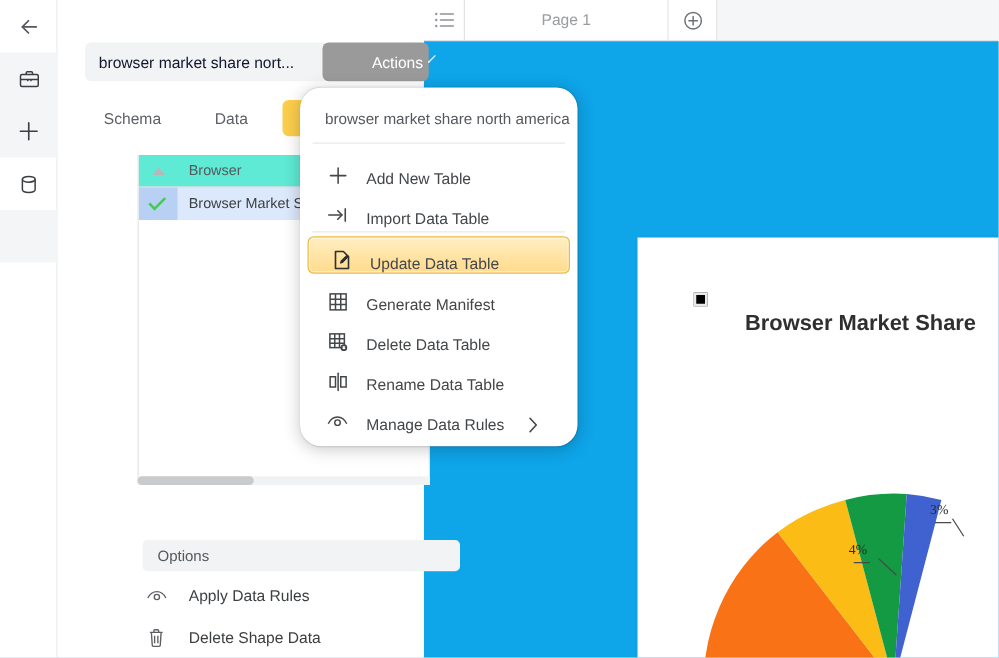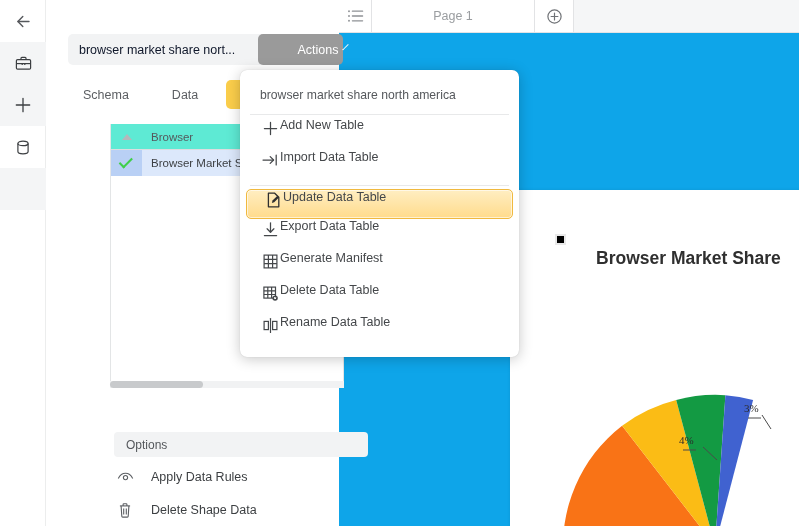--- a/index.html
+++ b/index.html
@@ -255,44 +255,45 @@
 
   
   #rightstrip {
     position: absolute; right: 0; top: 33px;
     width: 0px; height: 493px;
   }
 
   
   #menu {
     position: absolute; left: 240px; top: 70px;
-    width: 279px;
-    background: #ffffff;
-    border-radius: 7px;
+    width: 222px;
+    background: #ffffff;
+    border-radius: 17px;
     box-shadow: 0 2px 14px rgba(0,0,0,.22), 0 0 1px rgba(0,0,0,.18);
     z-index: 60;
     padding: 8px 0 10px 0;
   }
   #menuheader {
     height: 33px;
     display: flex; align-items: center;
     padding: 0 12px 0 20px;
     font-size: 12.2px;
     color: #55585c;
     white-space: nowrap;
     overflow: hidden;
   }
   .mdiv {
     height: 1px; background: #e8e9ea;
     margin: 3px 10px;
   }
   .mitem {
     height: 32px;
-    display: flex; align-items: flex-start;
+    display: flex; align-items: flex-end;
     padding-left: 14px;
+    gap: 13px;
     font-size: 12.5px;
     color: #44474a;
     cursor: pointer;
     position: relative;
     margin: 0 6px;
     border-radius: 5px;
   }
   .mitem .micon {
     width: 20px; height: 20px;
     display: flex; align-items: center; justify-content: center;
@@ -497,30 +498,20 @@
     <div class="mitem hl">
       <span class="micon">
         <svg width="17" height="18" viewBox="0 0 17 18" fill="none" stroke="#2f2f2f" stroke-width="1.3" stroke-linejoin="round">
           <path d="M3.4 2.2h6.3l4.1 4.1v9.5H3.4z"></path>
           <path d="M13.9 6.6 9.2 11.3l-2.3.6.6-2.3 4.7-4.7z" fill="#2f2f2f" stroke="none"></path>
         </svg>
       </span>
       <span>Update Data Table</span>
     </div>
 
-    <div class="mitem">
-      <span class="micon">
-        <svg width="17" height="17" viewBox="0 0 17 17" fill="none" stroke="#44474a" stroke-width="1.25" stroke-linecap="round" stroke-linejoin="round">
-          <path d="M8.5 1.8v9.4"></path>
-            <path d="M5.1 7.8l3.4 3.4 3.4-3.4"></path>
-            <path d="M2.4 14.6h12.2"></path>
-        </svg>
-      </span>
-      <span>Export Data Table</span>
-    </div>
 
     <div class="mitem">
       <span class="micon">
         <svg width="17" height="17" viewBox="0 0 17 17" fill="none" stroke="#44474a" stroke-width="1.2">
           <rect x="2.1" y="2.1" width="12.8" height="12.8"></rect>
           <path d="M2.1 6.4h12.8M2.1 10.6h12.8M6.4 2.1v12.8M10.6 2.1v12.8"></path>
         </svg>
       </span>
       <span>Generate Manifest</span>
     </div>
@@ -541,16 +532,30 @@
       <span class="micon">
         <svg width="17" height="17" viewBox="0 0 17 17" fill="none" stroke="#44474a" stroke-width="1.2" stroke-linecap="round">
           <path d="M8.5 1.6v13.8"></path>
           <rect x="2.1" y="4.4" width="4.3" height="8.2"></rect>
           <rect x="10.6" y="4.4" width="4.3" height="8.2"></rect>
         </svg>
       </span>
       <span>Rename Data Table</span>
     </div>
 
+    <div class="mitem">
+      <span class="micon">
+        <svg width="18" height="13" viewBox="0 0 18 13" fill="none" stroke="#44474a" stroke-width="1.15">
+          <path d="M1.6 8C3.4 4.4 6.1 2.6 9 2.6s5.6 1.8 7.4 5.4"></path>
+          <circle cx="9" cy="7.1" r="2.2"></circle>
+        </svg>
+      </span>
+      <span>Manage Data Rules</span>
+      <span class="chev">
+        <svg width="9" height="14" viewBox="0 0 9 14" fill="none" stroke="#44474a" stroke-width="1.3" stroke-linecap="round" stroke-linejoin="round">
+          <path d="M2 1.6 7 7l-5 5.4"></path>
+        </svg>
+      </span>
+    </div>
 
   </div>
 
 </div>
 
 </body></html>

